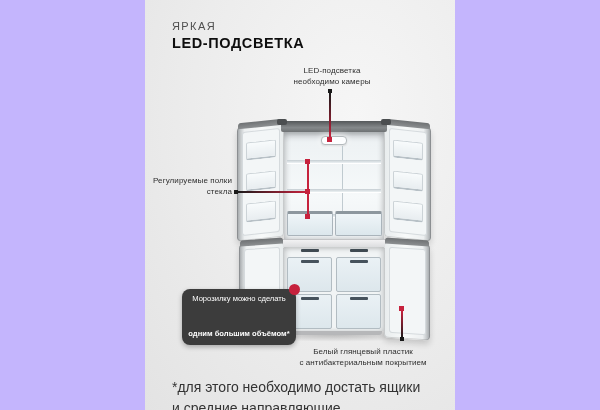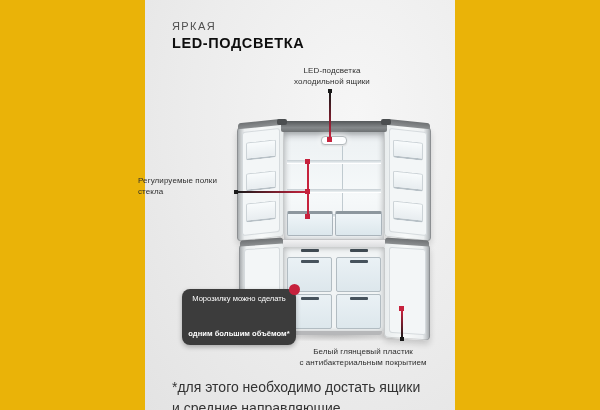--- a/index.html
+++ b/index.html
@@ -3,21 +3,21 @@
 <meta charset="utf-8">
 <style>
   :root{
     --accent-red:#c6223d;
     --marker-black:#1a1a1a;
     --badge-background:#3c3c3c;
     --card-background:#ececec;
   }
   html,body{margin:0;padding:0;background:#fff;}
   .stage{
-    position:relative;width:600px;height:410px;overflow:hidden;background:#eab308;
+    position:relative;width:600px;height:410px;overflow:hidden;background:#c4b5fd;
     font-family:"Liberation Sans","DejaVu Sans",sans-serif;
   }
   .card{
     position:absolute;left:145px;top:0;width:310px;height:410px;
     background:radial-gradient(ellipse at 68% 28%, #f6f6f6 0%, var(--card-background,#ececec) 55%, #e3e3e3 100%);
   }
   
   .title{position:absolute;left:172px;top:20px;}
   .title .t1{font-size:11px;letter-spacing:1.4px;color:#4f4f4f;font-weight:500;}
   .title .t2{font-size:14.5px;letter-spacing:.6px;color:#0e0e0e;font-weight:800;margin-top:3px;}
@@ -64,21 +64,21 @@
   .fz-slot{position:absolute;top:2px;left:50%;transform:translateX(-50%);width:18px;height:3px;background:#3f4a52;border-radius:1px;}
   .fz-drawer{position:absolute;left:1px;right:1px;height:33px;border:1px solid #b2bcc2;border-radius:2px;
     background:linear-gradient(180deg,#eaf1f5,#dde7ec);}
   .fz-drawer::before{content:"";position:absolute;top:2px;left:50%;transform:translateX(-50%);
     width:18px;height:3px;background:#46525c;border-radius:1px;}
   .fz-drawer.d1{top:10px}.fz-drawer.d2{top:47px}
   .base{position:absolute;left:286px;top:331px;width:96px;height:4px;background:#b6b7b9;border-radius:0 0 3px 3px;}
   
   .ann{position:absolute;font-size:8px;line-height:1.4;color:#2e2e2e;letter-spacing:.1px;}
   .ann.center{text-align:center;}
-  .ann.rightal{text-align:left;}
+  .ann.rightal{text-align:right;}
   .sq{position:absolute;width:4px;height:4px;background:var(--marker-black,#1a1a1a);}
   .sq.red{width:5px;height:5px;background:var(--accent-red,#c6223d);}
   .cline{position:absolute;}
   .line-led{left:329px;top:93px;width:1.5px;height:45px;
     background:linear-gradient(180deg,var(--marker-black,#1a1a1a),var(--accent-red,#c6223d));}
   .line-shelves{left:238px;top:191px;width:68px;height:1.5px;
     background:linear-gradient(90deg,var(--marker-black,#1a1a1a),var(--accent-red,#c6223d));}
   .vline-shelves{left:307px;top:161px;width:1.5px;height:56px;background:var(--accent-red,#c6223d);}
   .line-coating{left:401px;top:311px;width:1.5px;height:27px;
     background:linear-gradient(180deg,var(--accent-red,#c6223d),var(--marker-black,#1a1a1a));}
@@ -152,21 +152,21 @@
         <div class="fz-drawer d1"></div>
         <div class="fz-drawer d2"></div>
       </div>
     </div>
 
     <div class="base"></div>
   </div>
 
   <div class="ann center" style="left:272px;top:65px;width:120px;">
     <div>LED-подсветка</div>
-    <div>холодильной ящики</div>
+    <div>необходимо камеры</div>
   </div>
   <div class="sq" style="left:328px;top:89px;"></div>
   <div class="cline line-led"></div>
   <div class="sq red" style="left:327px;top:137px;"></div>
 
   <div class="ann rightal" style="left:138px;top:175px;width:94px;">
     <div>Регулируемые полки</div>
     <div>стекла</div>
   </div>
   <div class="sq" style="left:234px;top:190px;"></div>

